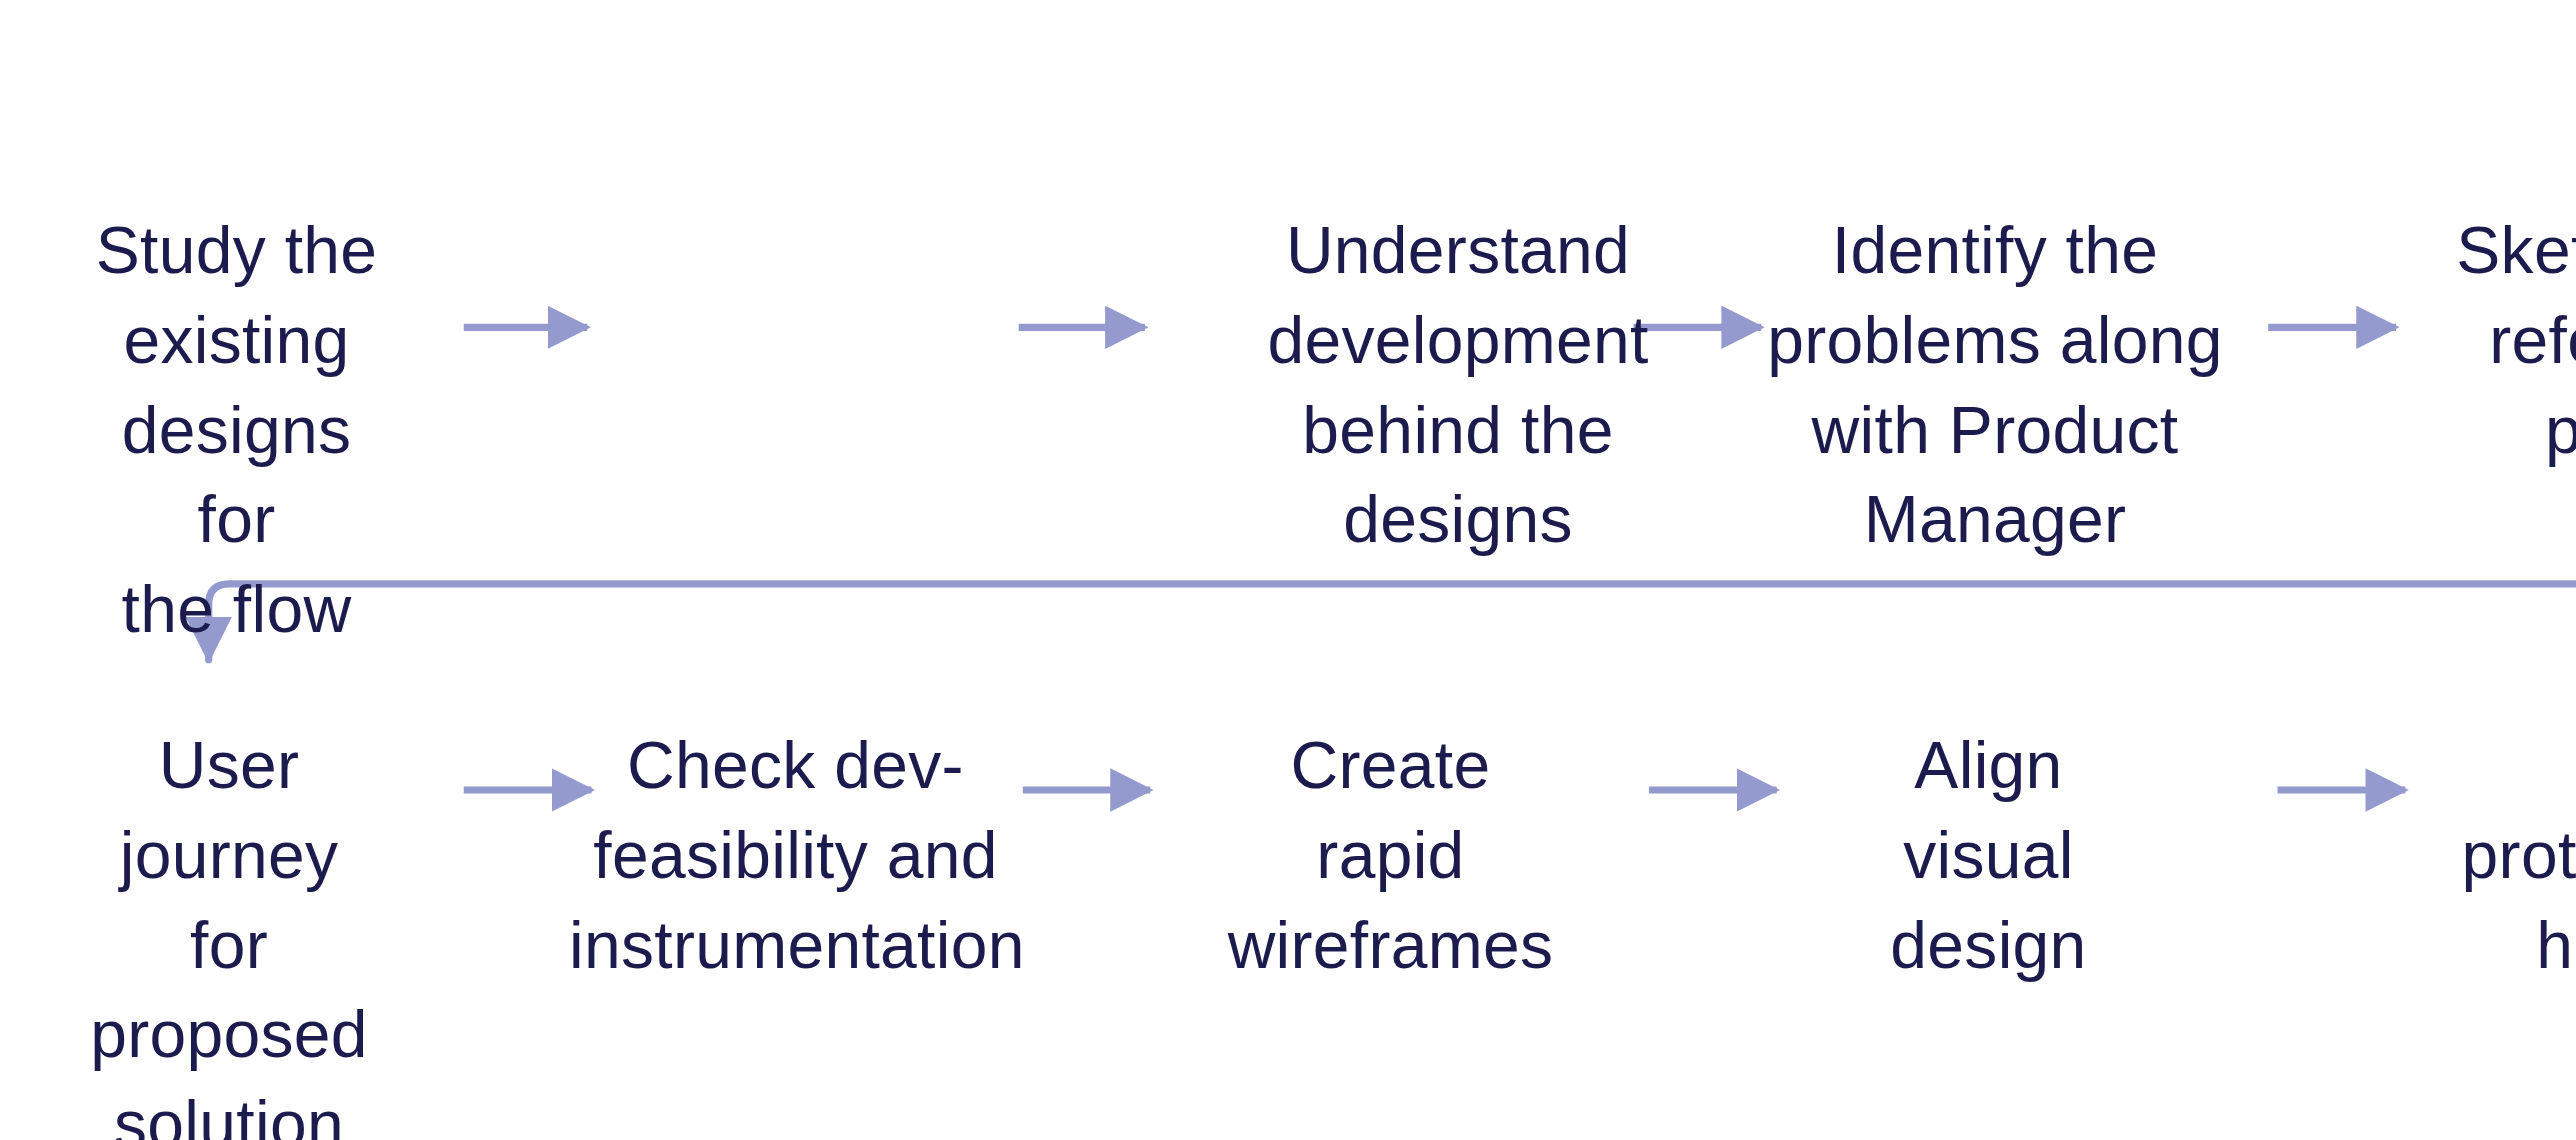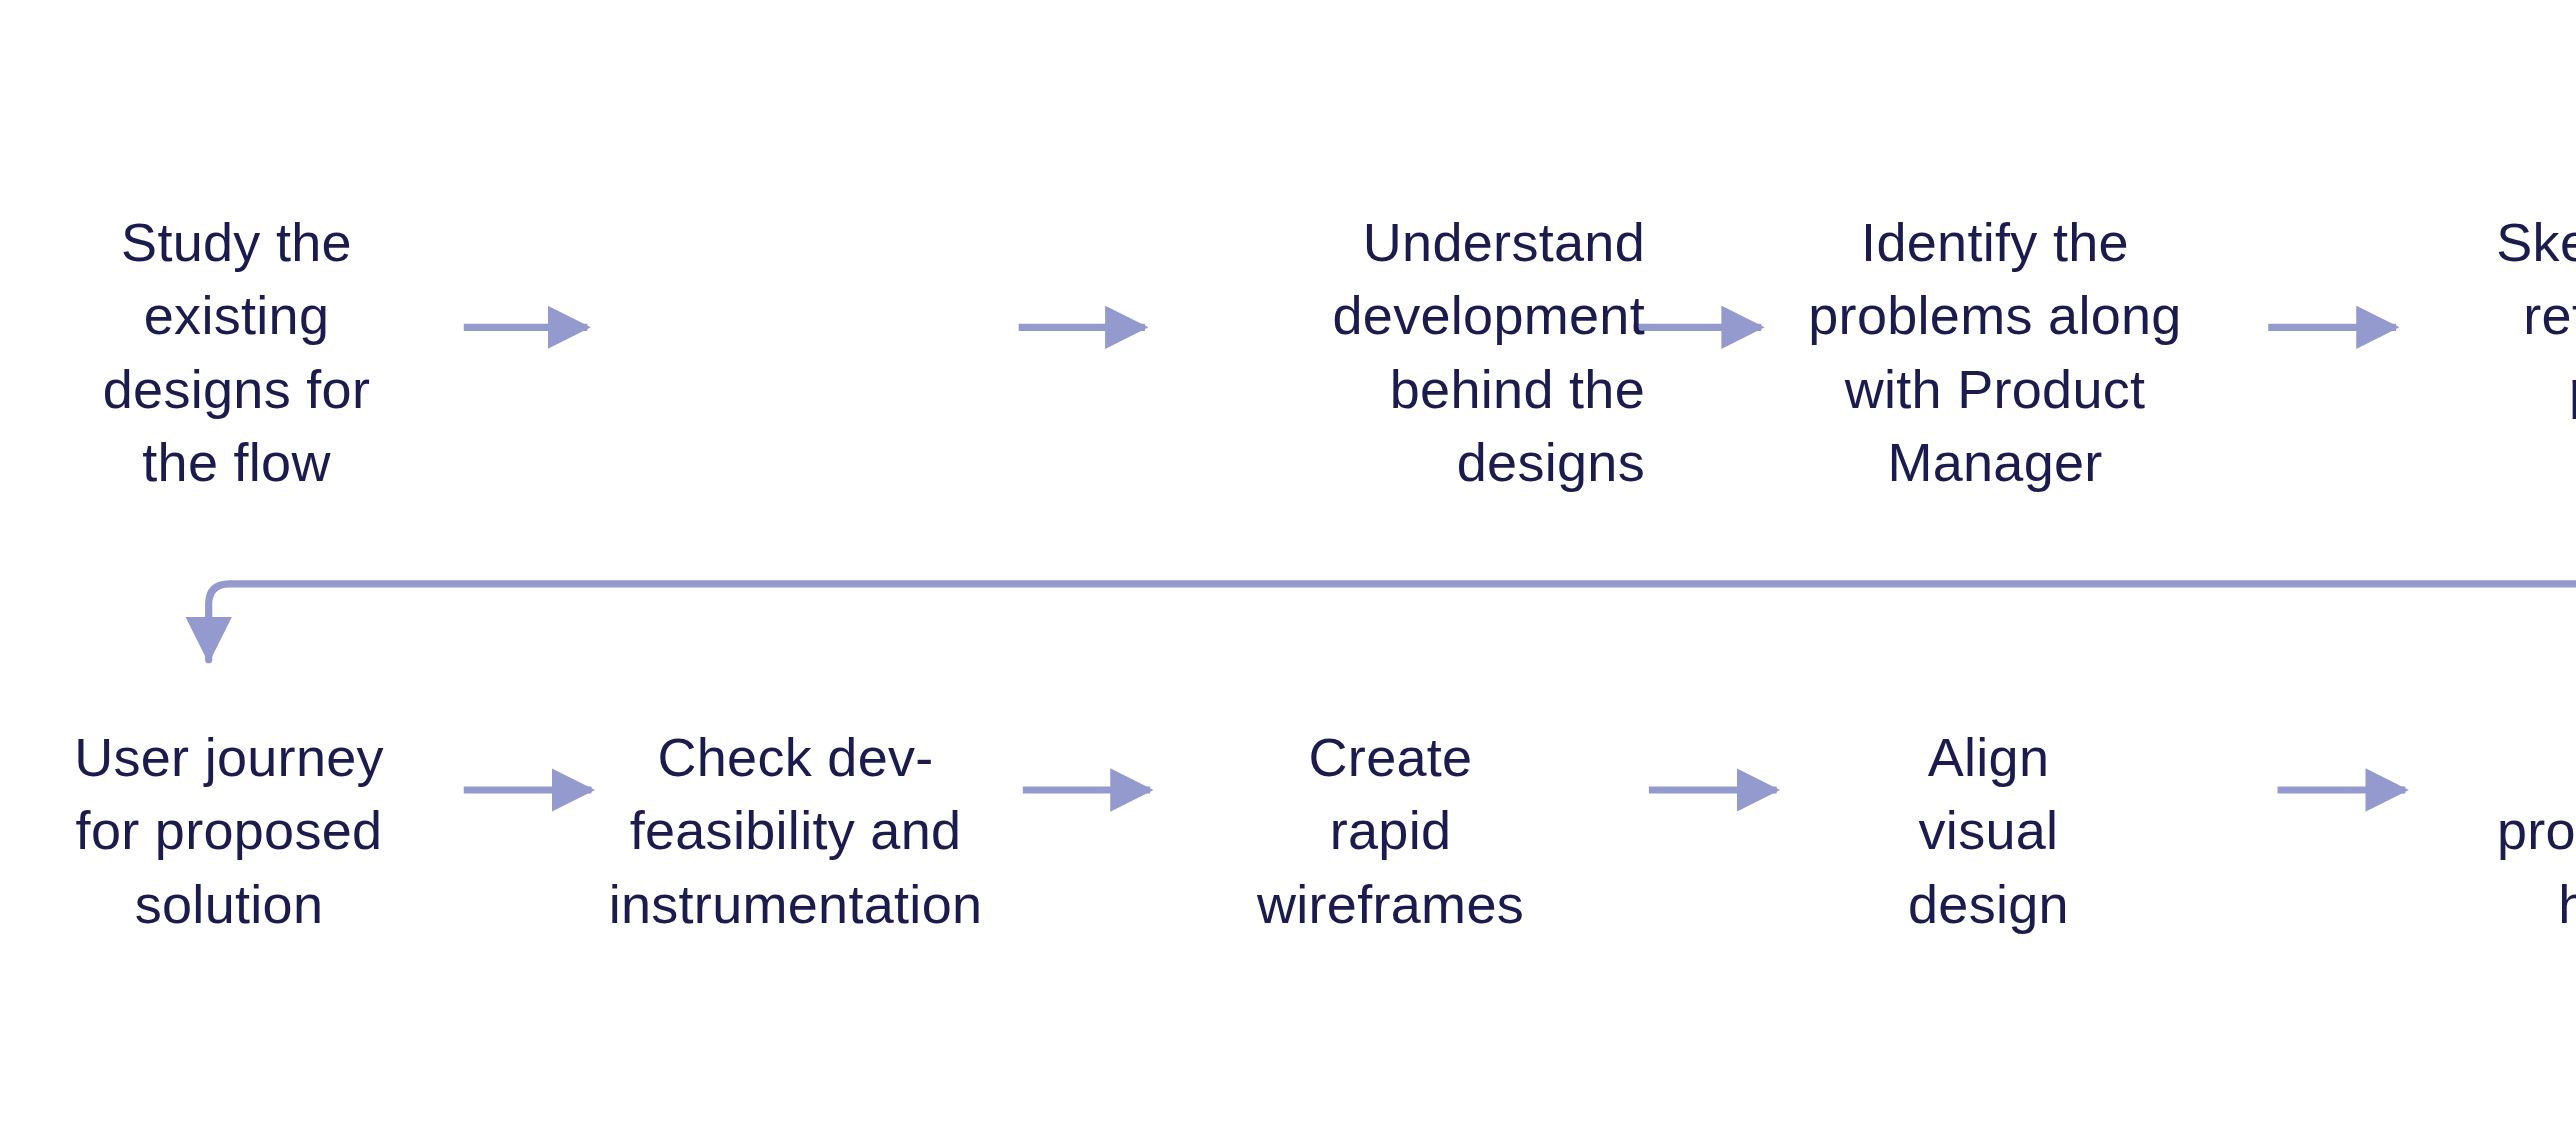--- a/index.html
+++ b/index.html
@@ -12,21 +12,21 @@
     width: 2968px;
     height: 1141px;
     background: #ffffff;
     overflow: hidden;
     font-family: "Liberation Sans", sans-serif;
   }
   .node {
     position: absolute;
     text-align: center;
     color: #1c1b4d;
-    font-size: 54px;
+    font-size: 66px;
     line-height: 1.36;
     font-weight: 400;
     letter-spacing: 0.3px;
     white-space: pre-line;
     display: flex;
     align-items: flex-start;
     justify-content: center;
   }
   .node span {
     display: block;
@@ -69,21 +69,21 @@
   </svg>
 
   <div class="node" style="left:77px; top:206px; width:319px;">
     <span>Study the
 existing
 designs for
 the flow</span>
   </div>
 
 
-  <div class="node" style="left:1181px; top:206px; width:464px;text-align:right;">
+  <div class="node" style="left:1226px; top:206px; width:464px;">
     <span>Understand
 development
 behind the
 designs</span>
   </div>
 
   <div class="node" style="left:1735px; top:206px; width:520px;">
     <span>Identify the
 problems along
 with Product

